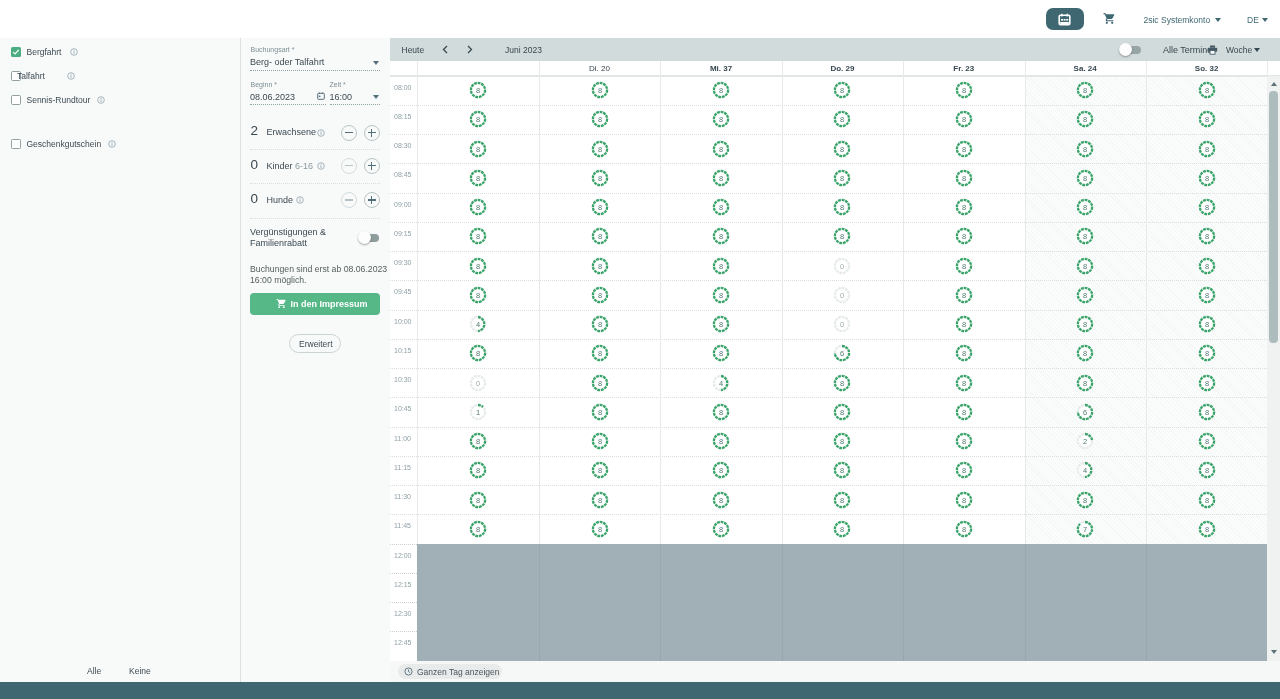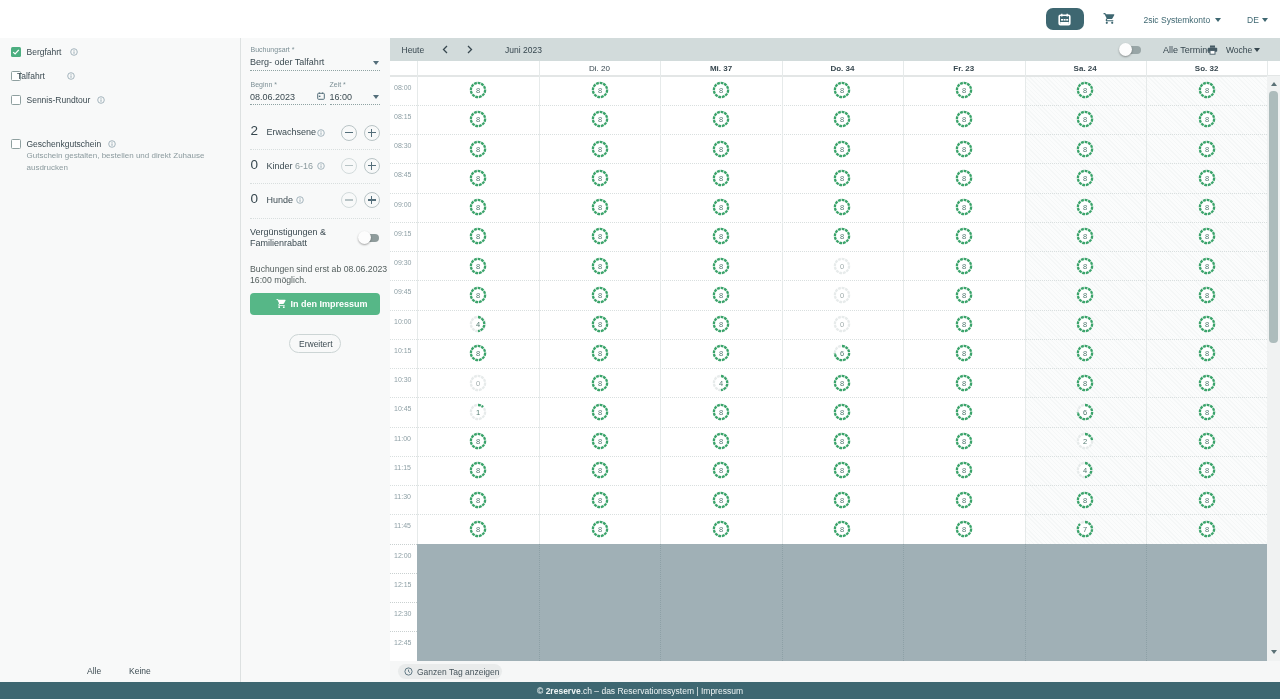--- a/index.html
+++ b/index.html
@@ -54,21 +54,20 @@
       <line x1="4" y1="3.4" x2="4" y2="5.8" stroke="#90a4ae" stroke-width="0.9"></line>
       <circle cx="4" cy="2.2" r="0.5" fill="#90a4ae"></circle>
     </svg>
 <div class="abs" style="left:10.5px;top:139px;width:10px;height:10px;border:1.4px solid #8fa0a0;border-radius:1.5px;background:#fff"></div>
 <div class="abs" style="left:26.5px;top:139px;font-size:8.5px;color:#3c4b52">Geschenkgutschein</div>
 <svg class="abs" style="left:108px;top:140px" width="8" height="8" viewBox="0 0 8 8">
       <circle cx="4" cy="4" r="3.3" fill="none" stroke="#90a4ae" stroke-width="0.8"></circle>
       <line x1="4" y1="3.4" x2="4" y2="5.8" stroke="#90a4ae" stroke-width="0.9"></line>
       <circle cx="4" cy="2.2" r="0.5" fill="#90a4ae"></circle>
     </svg>
-<div class="abs" style="left:26.5px;top:150px;width:190px;font-size:8px;line-height:11.6px;color:#8b9a9e">Gutschein gestalten, bestellen und direkt Zuhause ausdrucken</div>
 <div class="abs" style="left:87px;top:666px;font-size:8.5px;color:#3c4b52">Alle</div>
 <div class="abs" style="left:129px;top:666px;font-size:8.5px;color:#3c4b52">Keine</div>
 
 <div class="abs" style="left:241px;top:38px;width:149px;height:644px;background-color:#f8f9f9;background-image:radial-gradient(#e7e9e9 0.6px, transparent 0.7px);background-size:2px 2px"></div>
 <div class="abs" style="left:250.5px;top:45.5px;font-size:7px;color:#7d9096">Buchungsart *</div>
 <div class="abs" style="left:250px;top:57px;font-size:9px;color:#3c4b52">Berg- oder Talfahrt</div>
 <div class="abs" style="left:372.5px;top:61px;width:0;height:0;border-left:3.5px solid transparent;border-right:3.5px solid transparent;border-top:4px solid #546e7a"></div>
 <div class="abs" style="left:250px;top:70px;width:129.5px;border-top:1px dotted #8fa3a3"></div>
 <div class="abs" style="left:250.5px;top:81px;font-size:7px;color:#7d9096">Beginn *</div>
 <div class="abs" style="left:329.5px;top:81px;font-size:7px;color:#7d9096">Zeit *</div>
@@ -156,21 +155,21 @@
  <rect x="3" y="0.5" width="5" height="2.2" fill="#455a64"></rect>
  <rect x="0.8" y="2.8" width="9.4" height="4" rx="0.8" fill="#455a64"></rect>
  <rect x="3" y="5.6" width="5" height="3.6" fill="#fff" stroke="#455a64" stroke-width="0.9"></rect>
 </svg>
 <div class="abs" style="left:1226px;top:44.5px;font-size:8.5px;color:#37474f">Woche</div>
 <div class="abs" style="left:1253.5px;top:48px;width:0;height:0;border-left:3.5px solid transparent;border-right:3.5px solid transparent;border-top:4px solid #37474f"></div>
 <div class="abs" style="left:390px;top:61px;width:890px;height:14.5px;background:#fff;border-bottom:1px solid #e3e6e6"></div>
     <div class="abs" style="left:448.1px;top:80px;width:60px;text-align:center;font-size:10px;font-weight:bold;color:#37474f">Mo. 19</div>
     <div class="abs" style="left:569.5px;top:64px;width:60px;text-align:center;font-size:8px;font-weight:normal;color:#37474f">Di. 20</div>
     <div class="abs" style="left:691.0px;top:64px;width:60px;text-align:center;font-size:8px;font-weight:bold;color:#37474f">Mi. 37</div>
-    <div class="abs" style="left:812.4px;top:64px;width:60px;text-align:center;font-size:8px;font-weight:bold;color:#37474f">Do. 34</div>
+    <div class="abs" style="left:812.4px;top:64px;width:60px;text-align:center;font-size:8px;font-weight:bold;color:#37474f">Do. 29</div>
     <div class="abs" style="left:933.8px;top:64px;width:60px;text-align:center;font-size:8px;font-weight:bold;color:#37474f">Fr. 23</div>
     <div class="abs" style="left:1055.2px;top:64px;width:60px;text-align:center;font-size:8px;font-weight:bold;color:#37474f">Sa. 24</div>
     <div class="abs" style="left:1176.6px;top:64px;width:60px;text-align:center;font-size:8px;font-weight:bold;color:#37474f">So. 32</div>
     <div class="abs" style="left:390px;top:75.5px;width:890px;height:585.0px;background:#fff"></div>
     <div class="abs" style="left:1024.5px;top:75.5px;width:255.8px;height:468.0px;background:repeating-linear-gradient(45deg,#f5f7f7 0 1px,#fbfcfc 1px 3px)"></div>
     <div class="abs" style="left:417.4px;top:543.5px;width:849.9px;height:117.0px;background:#a0b0b6"></div>
     <div class="abs" style="left:390px;top:75.50px;width:877px;border-top:1px solid #e3e6e6"></div>
     <div class="abs" style="left:390px;top:104.75px;width:877px;border-top:1px dotted #d9dfdf"></div>
     <div class="abs" style="left:390px;top:134.00px;width:877px;border-top:1px dotted #d9dfdf"></div>
     <div class="abs" style="left:390px;top:163.25px;width:877px;border-top:1px dotted #d9dfdf"></div>
@@ -687,13 +686,12 @@
 <div class="abs" style="left:1270.5px;top:650px;width:0;height:0;border-left:3.2px solid transparent;border-right:3.2px solid transparent;border-top:4.5px solid #5a7176"></div>
 
 <div class="abs" style="left:390px;top:660.5px;width:890px;height:21.5px;background-color:#f6f7f7;background-image:radial-gradient(#e7e9e9 0.6px, transparent 0.7px);background-size:2px 2px"></div>
 <div class="abs" style="left:398px;top:663.5px;width:104px;height:15.5px;background:#e9ebeb;border-radius:8px"></div>
 <svg class="abs" style="left:404px;top:667px" width="9" height="9" viewBox="0 0 9 9">
  <circle cx="4.5" cy="4.5" r="3.6" fill="none" stroke="#546e7a" stroke-width="0.9"></circle>
  <path d="M4.5 2.6 V4.5 L6 5.6" fill="none" stroke="#546e7a" stroke-width="0.9"></path>
 </svg>
 <div class="abs" style="left:417px;top:667px;font-size:8.5px;color:#47555c">Ganzen Tag anzeigen</div>
 <div class="abs" style="left:0;top:682px;width:1280px;height:17px;background:#3e6771"></div>
-<div class="abs" style="left:0;top:686px;width:1280px;text-align:center;font-size:8.5px;color:#eef4f4"><b>© 2reserve</b>.ch – das Reservationssystem | Impressum</div>
 </div>
 </body></html>

